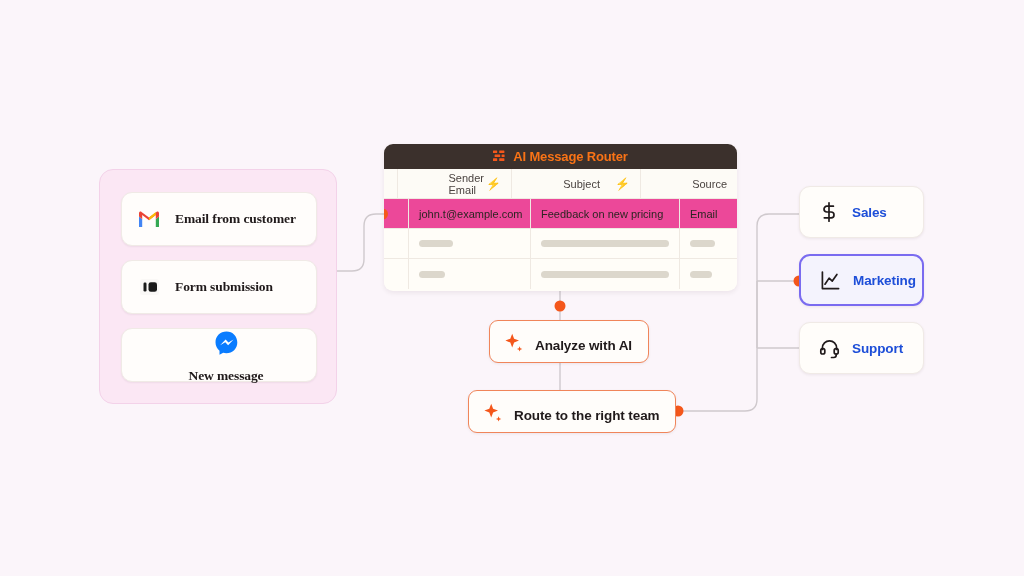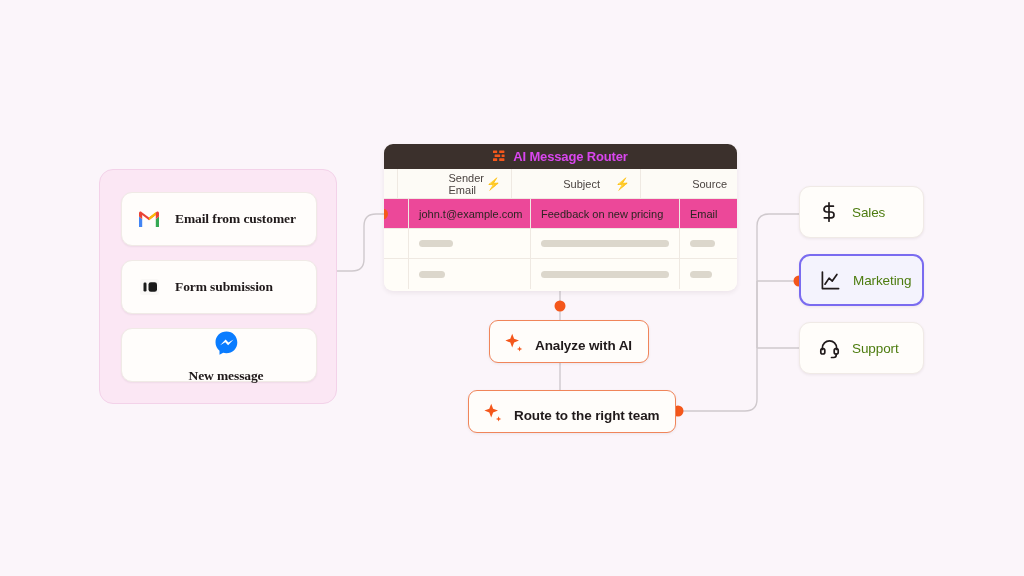--- a/index.html
+++ b/index.html
@@ -37,21 +37,21 @@
   #router-table {
     position: absolute; left: 384px; top: 144px; width: 353px; height: 147px;
     border-radius: 9px; overflow: hidden;
     background: #FFFDF8;
     box-shadow: 0 2px 5px rgba(40,20,30,.07);
   }
   #table-titlebar {
     height: 25px; background: #3B302C; display: flex; align-items: center;
     justify-content: center; gap: 7px;
   }
-  #table-title { color: #d946ef; font-size: 13px; font-weight: 700; letter-spacing: -.15px; }
+  #table-title { color: #f97316; font-size: 13px; font-weight: 700; letter-spacing: -.15px; }
   .tbl { width: 100%; }
   .hdr-row { display: flex; height: 30px; background: #FDFBF6; border-bottom: 1px solid #EFE9E2; gap: 41px; }
   .data-row { display: flex; height: 30px; border-bottom: 1px solid #EFE9E2; background: #FFFDF8; }
   .data-row.selected { background: #ec4899; }
   .data-row:last-child { border-bottom: none; }
   .cell { border-right: 1px solid #EFE9E2; display: flex; align-items: center; padding: 0 10px; position: relative; }
   .cell.gutter { width: 25px; padding: 0; justify-content: center; }
   .cell.c-sender { width: 122px; }
   .cell.c-subject { width: 149px; }
   .cell.c-source { width: 57px; border-right: none; }
@@ -74,21 +74,21 @@
   
   .dest-card {
     position: absolute; left: 799px; width: 125px; height: 52px;
     background: #FFFDFA; border: 1px solid #F0EAE6; border-radius: 11px;
     box-shadow: 0 1px 3px rgba(40,20,30,.07);
     display: flex; align-items: center; gap: 12px; padding-left: 18px;
   }
   #dest-sales     { top: 186px; }
   #dest-marketing { top: 254px; background: #F4F3FD; border: 2px solid #7A6BF0; }
   #dest-support   { top: 322px; text-align: right; }
-  .dest-label { font-size: 13.5px; font-weight: 400; color: #4d7c0f; letter-spacing: -.1px; }
+  .dest-label { font-size: 13.5px; font-weight: 700; color: #1d4ed8; letter-spacing: -.1px; }
   .dest-icon { width: 22px; height: 22px; display: flex; align-items: center; justify-content: center; flex: none; }
 </style>
 </head>
 <body>
 
 <div id="stage">
 
   <svg id="wires" viewBox="0 0 1024 576">
 
     <path class="wire" d="M337 271 L352 271 Q364 271 364 259 L364 226 Q364 214 376 214 L394 214"></path>

